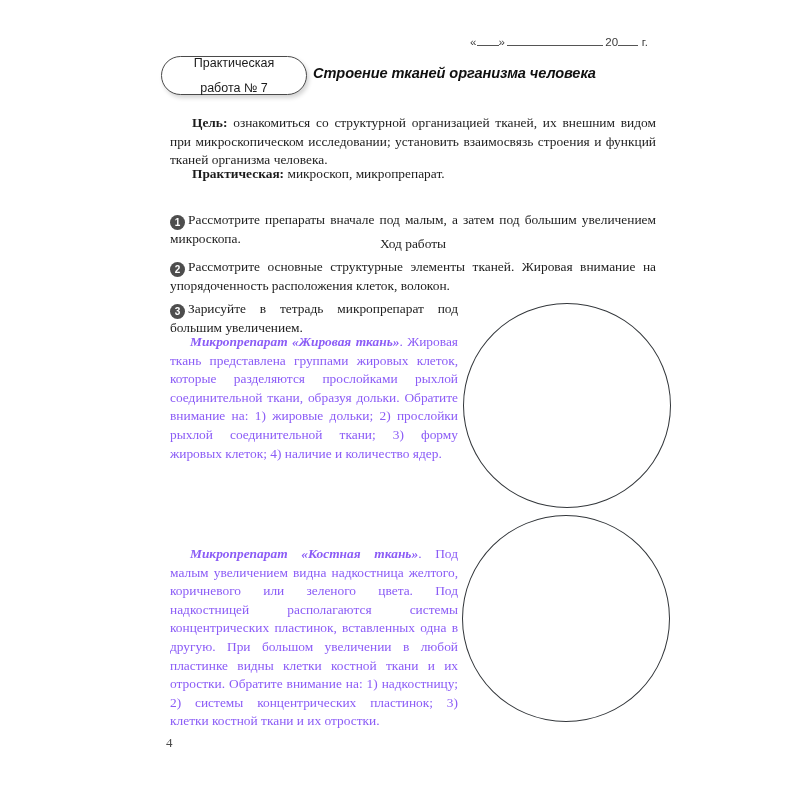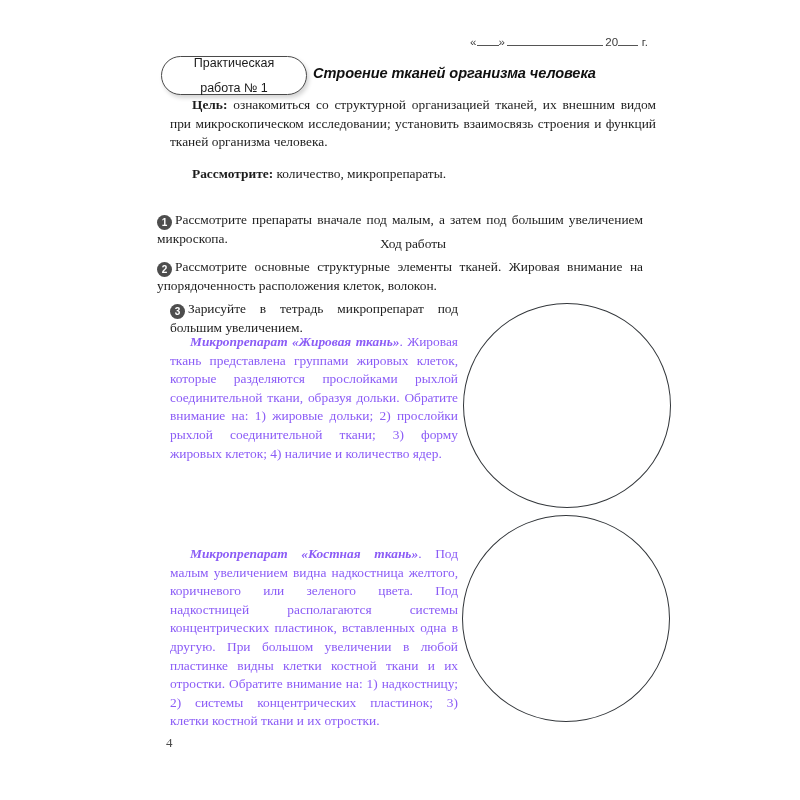--- a/index.html
+++ b/index.html
@@ -91,40 +91,40 @@
     position: absolute;
     left: 170px;
     width: 486px;
     font-size: 13.4px;
     line-height: 18.6px;
     text-align: justify;
     color: #1c1c1c;
   }
   .body-text b { font-weight: bold; }
 
-  #goal-block   { top: 96px; }
+  #goal-block   { top: 114px; }
   #equip-block  { top: 165px; }
 
   .indent { text-indent: 22px; }
 
   .section-head {
     position: absolute;
     left: 170px;
     top: 188px;
     width: 486px;
     text-align: center;
     font-size: 13.4px;
     color: #1c1c1c;
     margin-top: 48px;
   }
 
   
   .step {
     position: absolute;
-    left: 157px;
+    left: 170px;
     width: 486px;
     font-size: 13.4px;
     line-height: 18.6px;
     text-align: justify;
     color: #1c1c1c;
   }
   #step-1 { top: 211px; }
   #step-2 { top: 258px; }
 
   .step-narrow {
@@ -208,31 +208,31 @@
 
 <div class="page">
 
   <div class="date-line">
     <span>«</span><span class="u u-day"></span><span>»</span><span class="u u-month"></span><span>20</span><span class="u u-year"></span>
     <span>г.</span>
   </div>
 
   <div class="badge">
     <span>Практическая</span>
-    <span>работа № 1</span>
+    <span>работа № 7</span>
   </div>
 
   <div class="doc-title">Строение тканей организма человека</div>
 
   <div class="body-text indent" id="goal-block">
     <b>Цель:</b><span> ознакомиться со структурной организацией тканей, их внешним видом при микроскопическом исследовании; установить взаимосвязь строения и функций тканей организма человека.</span>
   </div>
 
   <div class="body-text indent" id="equip-block">
-    <b>Рассмотрите:</b><span> количество, микропрепараты.</span>
+    <b>Практическая:</b><span> микроскоп, микропрепарат.</span>
   </div>
 
   <div class="section-head">Ход работы</div>
 
   <div class="step" id="step-1">
     <span class="num">1</span><span>Рассмотрите препараты вначале под малым, а затем под большим увеличением микроскопа.</span>
   </div>
 
   <div class="step" id="step-2">
     <span class="num">2</span><span>Рассмотрите основные структурные элементы тканей. Жировая внимание на упорядоченность расположения клеток, волокон.</span>

